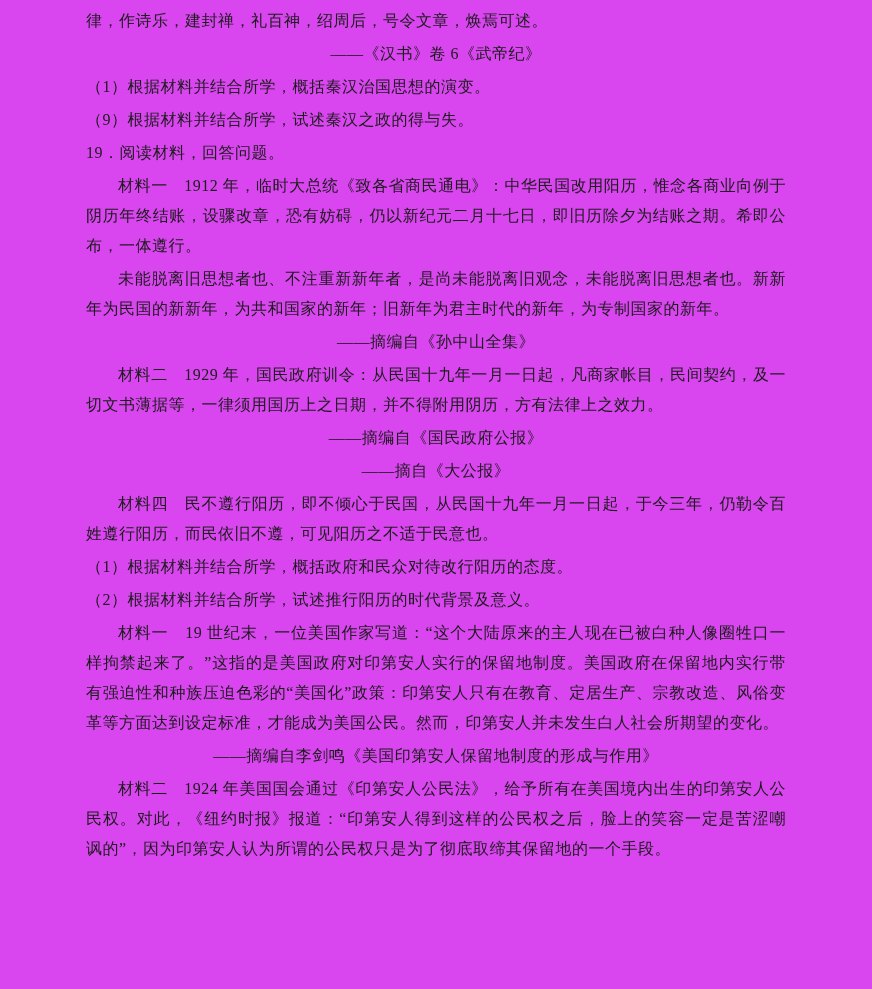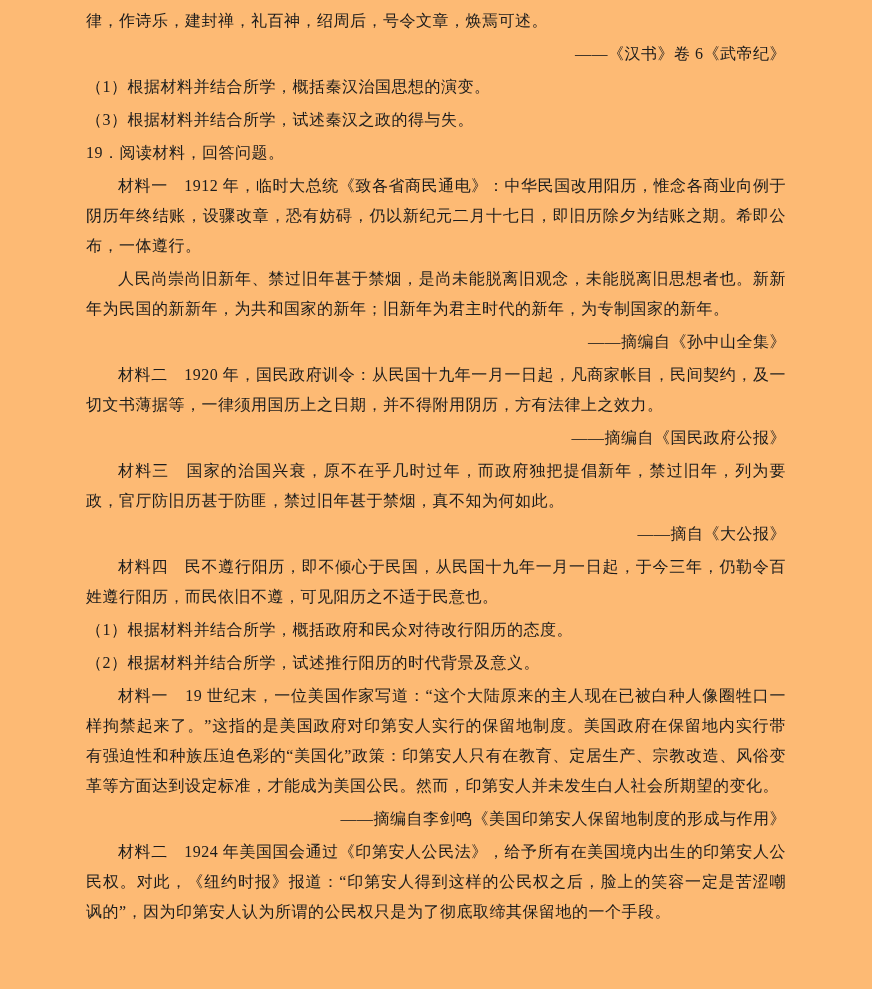--- a/index.html
+++ b/index.html
@@ -5,60 +5,59 @@
   html, body {
     margin: 0;
     padding: 0;
     background: #ffffff;
   }
   .page {
     position: relative;
     width: 872px;
     height: 989px;
     box-sizing: border-box;
-    background: #fdba74;
+    background: #d946ef;
     padding: 6px 86px 10px 86px;
     overflow: hidden;
     font-family: "Liberation Serif", "DejaVu Serif", serif;
     color: #1c1c1c;
     font-size: 16px;
   }
   .page p {
     margin: 0 0 3px 0;
     line-height: 30px;
     text-align: justify;
     letter-spacing: 0.5px;
     word-break: break-all;
   }
   .page p.flush {
     text-indent: 0;
   }
   .page p.material {
     text-indent: 2em;
   }
   .page p.source {
-    text-align: right;
+    text-align: center;
     text-indent: 0;
   }
 </style>
 </head>
 <body>
 
 <div class="page">
   <p class="flush">律，作诗乐，建封禅，礼百神，绍周后，号令文章，焕焉可述。</p>
   <p class="source">——《汉书》卷 6《武帝纪》</p>
   <p class="flush">（1）根据材料并结合所学，概括秦汉治国思想的演变。</p>
-  <p class="flush">（3）根据材料并结合所学，试述秦汉之政的得与失。</p>
+  <p class="flush">（9）根据材料并结合所学，试述秦汉之政的得与失。</p>
   <p class="flush">19．阅读材料，回答问题。</p>
   <p class="material">材料一　1912 年，临时大总统《致各省商民通电》：中华民国改用阳历，惟念各商业向例于阴历年终结账，设骤改章，恐有妨碍，仍以新纪元二月十七日，即旧历除夕为结账之期。希即公布，一体遵行。</p>
-  <p class="material">人民尚崇尚旧新年、禁过旧年甚于禁烟，是尚未能脱离旧观念，未能脱离旧思想者也。新新年为民国的新新年，为共和国家的新年；旧新年为君主时代的新年，为专制国家的新年。</p>
+  <p class="material">未能脱离旧思想者也、不注重新新年者，是尚未能脱离旧观念，未能脱离旧思想者也。新新年为民国的新新年，为共和国家的新年；旧新年为君主时代的新年，为专制国家的新年。</p>
   <p class="source">——摘编自《孙中山全集》</p>
-  <p class="material">材料二　1920 年，国民政府训令：从民国十九年一月一日起，凡商家帐目，民间契约，及一切文书薄据等，一律须用国历上之日期，并不得附用阴历，方有法律上之效力。</p>
+  <p class="material">材料二　1929 年，国民政府训令：从民国十九年一月一日起，凡商家帐目，民间契约，及一切文书薄据等，一律须用国历上之日期，并不得附用阴历，方有法律上之效力。</p>
   <p class="source">——摘编自《国民政府公报》</p>
-  <p class="material">材料三　国家的治国兴衰，原不在乎几时过年，而政府独把提倡新年，禁过旧年，列为要政，官厅防旧历甚于防匪，禁过旧年甚于禁烟，真不知为何如此。</p>
   <p class="source">——摘自《大公报》</p>
   <p class="material">材料四　民不遵行阳历，即不倾心于民国，从民国十九年一月一日起，于今三年，仍勒令百姓遵行阳历，而民依旧不遵，可见阳历之不适于民意也。</p>
   <p class="flush">（1）根据材料并结合所学，概括政府和民众对待改行阳历的态度。</p>
   <p class="flush">（2）根据材料并结合所学，试述推行阳历的时代背景及意义。</p>
   <p class="material">材料一　19 世纪末，一位美国作家写道：“这个大陆原来的主人现在已被白种人像圈牲口一样拘禁起来了。”这指的是美国政府对印第安人实行的保留地制度。美国政府在保留地内实行带有强迫性和种族压迫色彩的“美国化”政策：印第安人只有在教育、定居生产、宗教改造、风俗变革等方面达到设定标准，才能成为美国公民。然而，印第安人并未发生白人社会所期望的变化。</p>
   <p class="source">——摘编自李剑鸣《美国印第安人保留地制度的形成与作用》</p>
   <p class="material">材料二　1924 年美国国会通过《印第安人公民法》，给予所有在美国境内出生的印第安人公民权。对此，《纽约时报》报道：“印第安人得到这样的公民权之后，脸上的笑容一定是苦涩嘲讽的”，因为印第安人认为所谓的公民权只是为了彻底取缔其保留地的一个手段。</p>
 
 </div>
 

